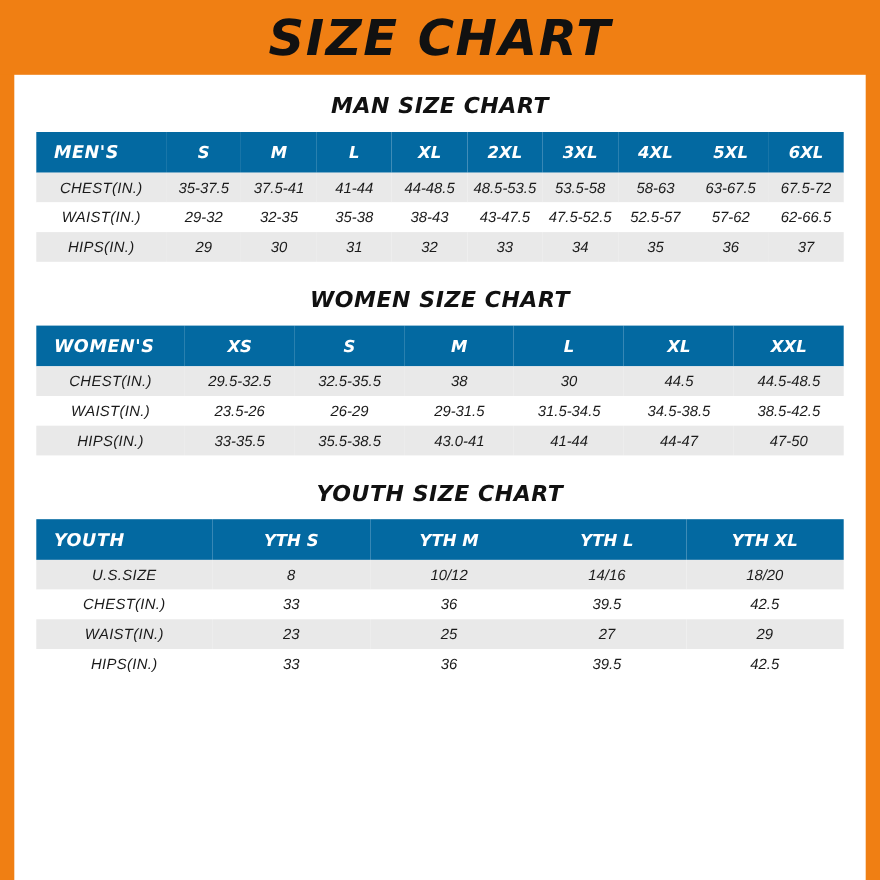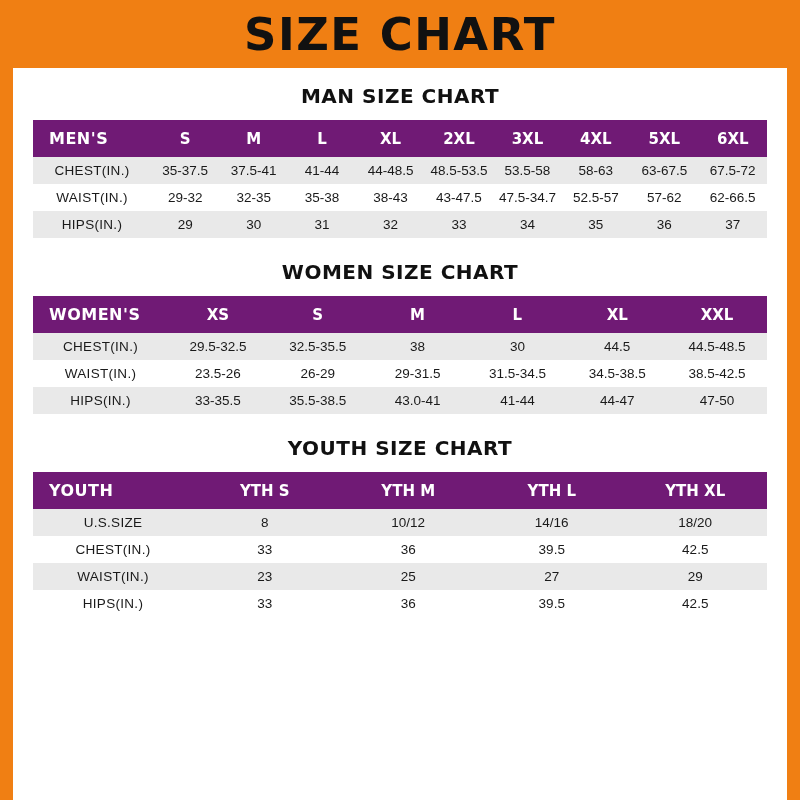--- a/index.html
+++ b/index.html
@@ -8,20 +8,21 @@
     background: #ffffff;
     font-family: "Liberation Sans", sans-serif;
     overflow: hidden;
   }
   .page {
     width: 800px; height: 800px;
     position: relative;
     background: #fff;
     border-left: 13px solid #F07F13;
     border-right: 13px solid #F07F13;
+    font-style: italic;
   }
   .header {
     height: 68px;
     background: #F07F13;
     display: flex;
     align-items: center;
     justify-content: center;
     margin-left: -13px;
     margin-right: -13px;
     padding-left: 13px;
@@ -42,21 +43,21 @@
     font-size: 20px;
     letter-spacing: 0.5px;
     color: #111;
   }
   table {
     width: 100%;
     border-collapse: collapse;
     table-layout: fixed;
   }
   thead tr {
-    background: #701a75;
+    background: #0369a1;
     color: #fff;
     margin-top: 40px;
   }
   thead th {
     font-family: "DejaVu Sans", sans-serif;
     font-weight: 700;
     font-size: 15px;
     padding: 9px 2px;
     text-align: center;
   }
@@ -158,21 +159,21 @@
           <td>63-67.5</td>
           <td>67.5-72</td>
         </tr>
         <tr class="band-white">
           <td class="rowlabel">WAIST(IN.)</td>
           <td>29-32</td>
           <td>32-35</td>
           <td>35-38</td>
           <td>38-43</td>
           <td>43-47.5</td>
-          <td>47.5-34.7</td>
+          <td>47.5-52.5</td>
           <td>52.5-57</td>
           <td>57-62</td>
           <td>62-66.5</td>
         </tr>
         <tr class="band-light">
           <td class="rowlabel">HIPS(IN.)</td>
           <td>29</td>
           <td>30</td>
           <td>31</td>
           <td>32</td>

